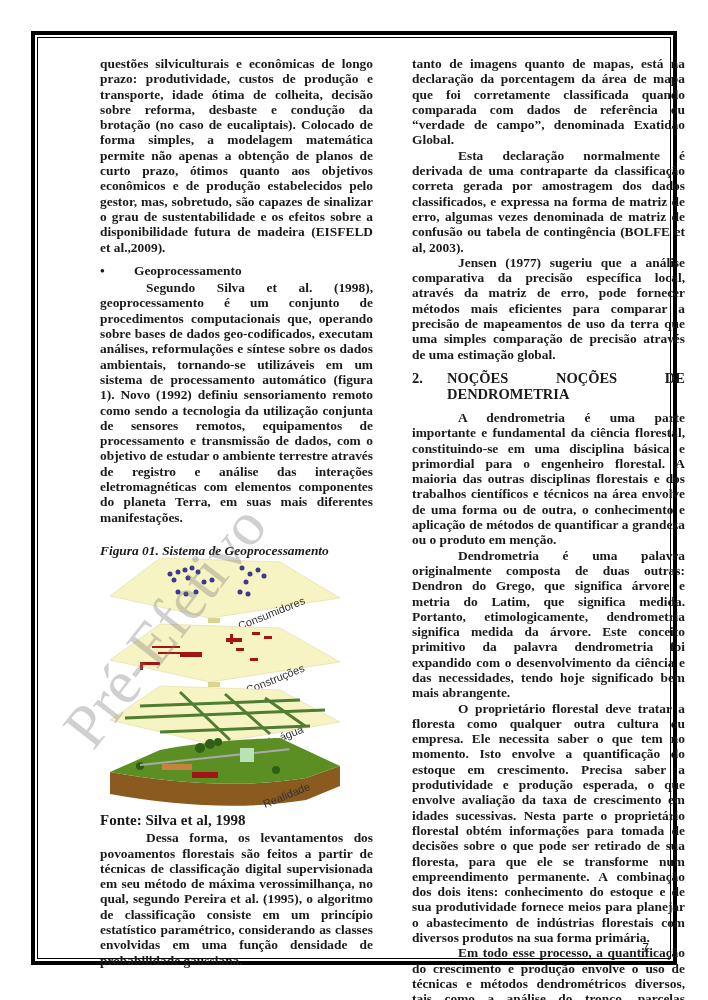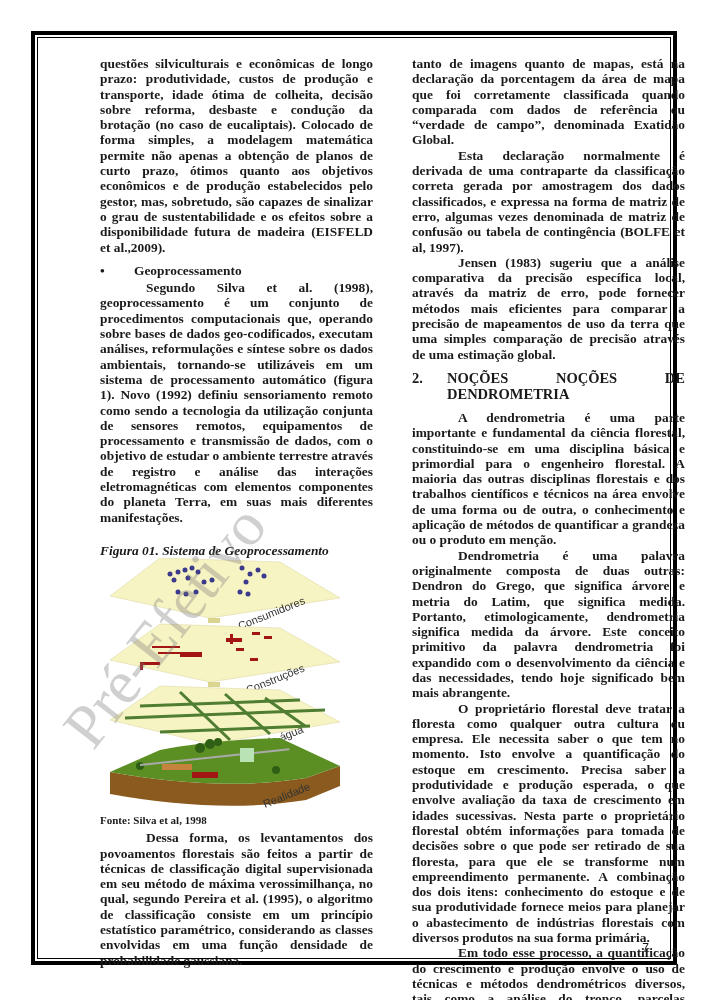--- a/index.html
+++ b/index.html
@@ -11,21 +11,21 @@
                  border: 1px solid #000; box-sizing: border-box; }
   .col { position: absolute; top: 56px; width: 273px; font-size: 13.4px; line-height: 15.3px;
          text-align: justify; }
   .col-left { left: 100px; }
   .col-right { left: 388px; margin-left: 24px; }
   p { margin: 0; font-weight: bold; }
   .indent { text-indent: 46px; }
   .bullet-head { font-weight: bold; margin-top: 8px; margin-bottom: 2px; display: flex; }
   .bullet-head .dot { width: 34px; }
   .fig-title { font-weight: bold; font-style: italic; margin-top: 18px; }
-  .fig-source { font-size: 11px; line-height: 11px; margin-top: 2px; margin-bottom: 4px; }
+  .fig-source { font-size: 15px; line-height: 11px; margin-top: 2px; margin-bottom: 4px; }
   .section-head { font-weight: bold; font-size: 14.5px; line-height: 16px; display: flex; margin: 8px 0 8px 0; }
   .section-head .num { width: 35px; flex: none; }
   .figure { width: 273px; height: 255px; position: relative; }
   .page-number { position: absolute; right: 59px; top: 941px; font-family: "Liberation Sans", sans-serif; font-size: 12px; }
   .watermark { position: absolute; color: rgba(120,120,120,0.35); font-family: "Liberation Serif", serif;
                font-size: 62px; transform-origin: left bottom; pointer-events: none; white-space: nowrap; }
 </style>
 </head>
 <body>
 
@@ -122,22 +122,22 @@
         <text x="165" y="250" font-family="Liberation Sans, sans-serif" font-size="11" fill="#333" transform="rotate(-22 165 250)">Realidade</text>
       </g>
     </svg>
   </div>
   <p class="fig-source">Fonte: Silva et al, 1998</p>
   <p class="indent">Dessa forma, os levantamentos dos povoamentos florestais são feitos a partir de técnicas de classificação digital supervisionada em seu método de máxima verossimilhança, no qual, segundo Pereira et al. (1995), o algoritmo de classificação consiste em um princípio estatístico paramétrico, considerando as classes envolvidas em uma função densidade de probabilidade gaussiana.</p>
 </div>
 
 <div class="col col-right">
   <p>tanto de imagens quanto de mapas, está na declaração da porcentagem da área de mapa que foi corretamente classificada quando comparada com dados de referência ou “verdade de campo”, denominada Exatidão Global.</p>
-  <p class="indent">Esta declaração normalmente é derivada de uma contraparte da classificação correta gerada por amostragem dos dados classificados, e expressa na forma de matriz de erro, algumas vezes denominada de matriz de confusão ou tabela de contingência (BOLFE et al, 1997).</p>
-  <p class="indent">Jensen (1983) sugeriu que a análise comparativa da precisão específica local, através da matriz de erro, pode fornecer métodos mais eficientes para comparar a precisão de mapeamentos de uso da terra que uma simples comparação de precisão através de uma estimação global.</p>
+  <p class="indent">Esta declaração normalmente é derivada de uma contraparte da classificação correta gerada por amostragem dos dados classificados, e expressa na forma de matriz de erro, algumas vezes denominada de matriz de confusão ou tabela de contingência (BOLFE et al, 2003).</p>
+  <p class="indent">Jensen (1977) sugeriu que a análise comparativa da precisão específica local, através da matriz de erro, pode fornecer métodos mais eficientes para comparar a precisão de mapeamentos de uso da terra que uma simples comparação de precisão através de uma estimação global.</p>
   <div class="section-head">
     <span class="num">2.</span>
     <span>NOÇÕES NOÇÕES DE DENDROMETRIA</span>
   </div>
   <p class="indent">A dendrometria é uma parte importante e fundamental da ciência florestal, constituindo-se em uma disciplina básica e primordial para o engenheiro florestal. A maioria das outras disciplinas florestais e dos trabalhos científicos e técnicos na área envolve de uma forma ou de outra, o conhecimento e aplicação de métodos de quantificar a grandeza ou o produto em menção.</p>
   <p class="indent">Dendrometria é uma palavra originalmente composta de duas outras: Dendron do Grego, que significa árvore e metria do Latim, que significa medida. Portanto, etimologicamente, dendrometria significa medida da árvore. Este conceito primitivo da palavra dendrometria foi expandido com o desenvolvimento da ciência e das necessidades, tendo hoje significado bem mais abrangente.</p>
   <p class="indent">O proprietário florestal deve tratar a floresta como qualquer outra cultura ou empresa. Ele necessita saber o que tem no momento. Isto envolve a quantificação do estoque em crescimento. Precisa saber a produtividade e produção esperada, o que envolve avaliação da taxa de crescimento em idades sucessivas. Nesta parte o proprietário florestal obtém informações para tomada de decisões sobre o que pode ser retirado de sua floresta, para que ele se transforme num empreendimento permanente. A combinação dos dois itens: conhecimento do estoque e de sua produtividade fornece meios para planejar o abastecimento de indústrias florestais com diversos produtos na sua forma primária.</p>
   <p class="indent">Em todo esse processo, a quantificação do crescimento e produção envolve o uso de técnicas e métodos dendrométricos diversos, tais como a análise do tronco, parcelas permanentes ou temporárias, construção de curvas de índice de sítio e de tabelas de produção, etc.</p>
   <p class="indent">É difícil definir ou identificar onde termina</p>
 </div>

